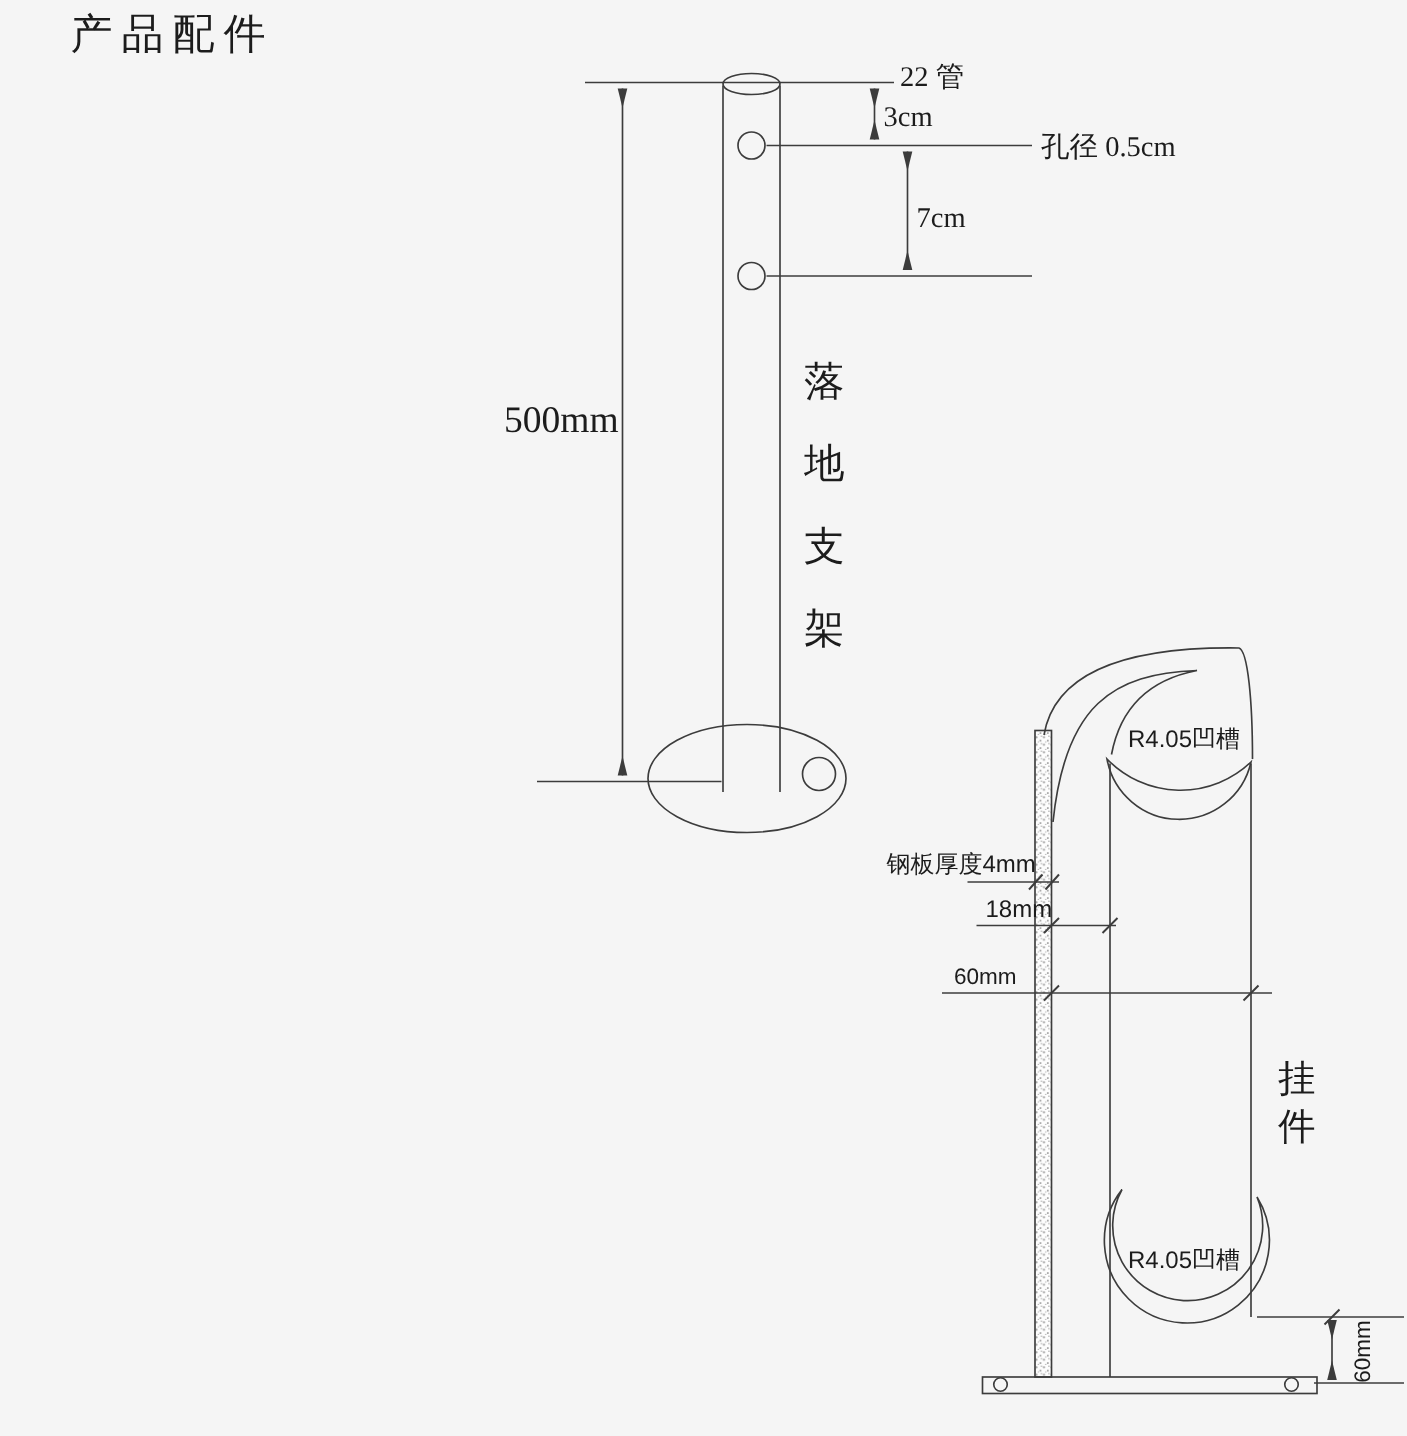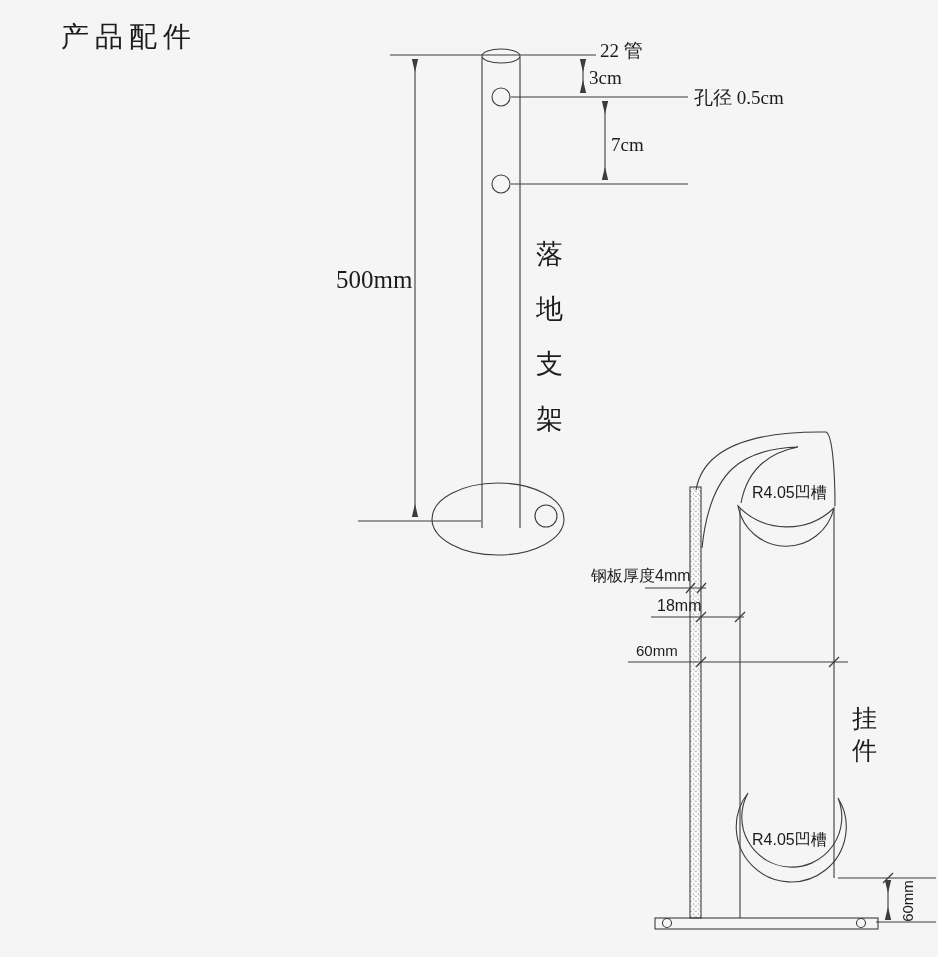--- a/index.html
+++ b/index.html
@@ -8,21 +8,21 @@
     background: var(--bg, #f5f5f5);
     font-family: "Liberation Sans", sans-serif;
     overflow: hidden;
   }
   .canvas {
     position: relative;
     width: 938px; height: 957px;
     background: var(--bg, #f5f5f5);
   }
   .page-title {
-    position: absolute; left: 47px; top: 4px; margin: 14px;
+    position: absolute; left: 47px; top: 4px; margin: 0;
     font-size: 28px; font-weight: 500; letter-spacing: 6px;
     color: var(--text, #1c1c1c);
     font-family: "Liberation Sans", sans-serif;
   }
   svg.drawing { position: absolute; left: 0; top: 0; display: block; }
   .stroke { stroke: var(--line, #3c3c3c); stroke-width: 1.1; fill: none; }
   .tick { stroke-width: 1.3; }
   .lbl { fill: var(--text, #1c1c1c); stroke: none; }
   .serif { font-family: "Liberation Serif", "DejaVu Serif", serif; }
   .sans  { font-family: "Liberation Sans", "DejaVu Sans", sans-serif; }

